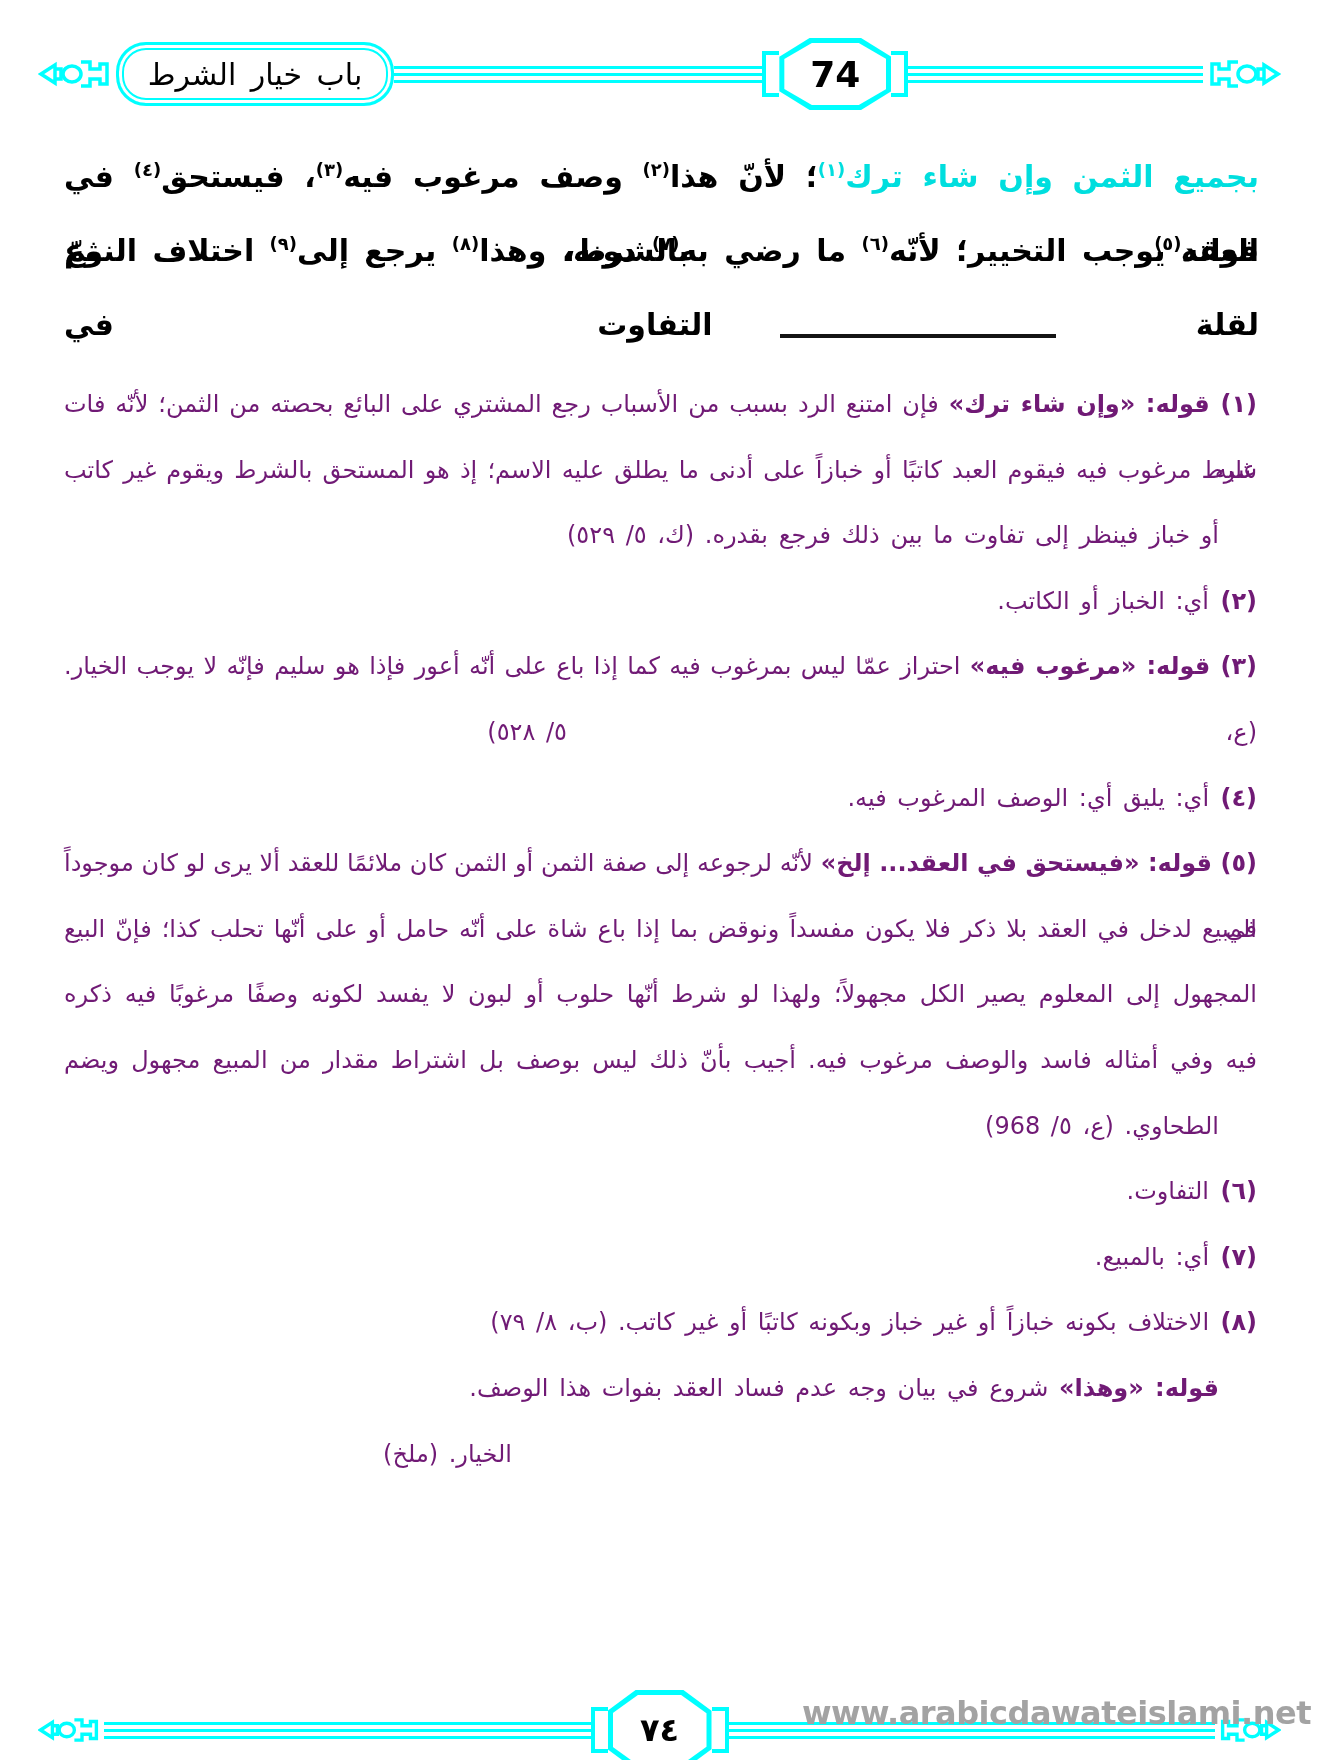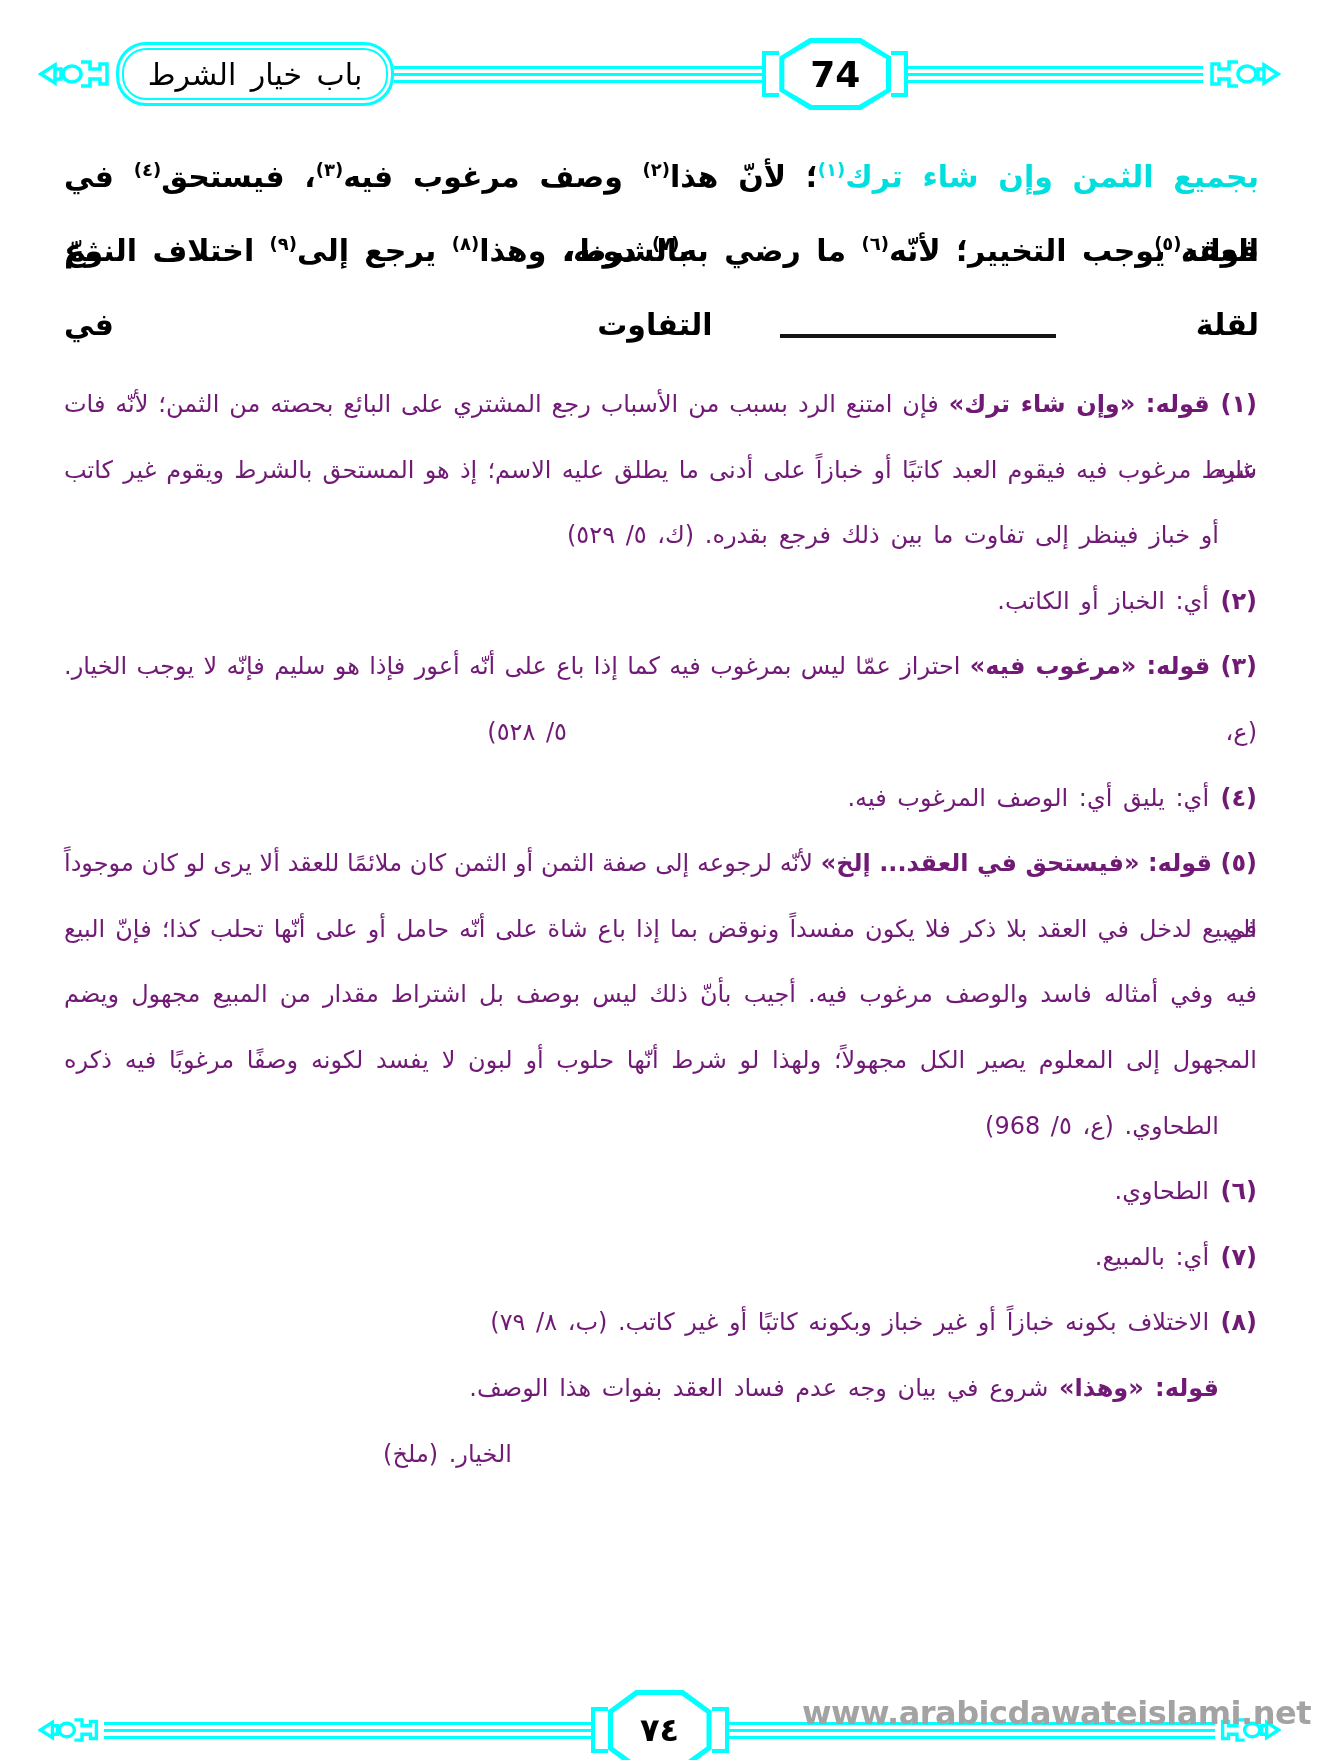--- a/index.html
+++ b/index.html
@@ -126,24 +126,24 @@
 <div class="footnotes">
   <div class="fn-line just"><span class="seg-b">(١) قوله: «وإن شاء ترك»</span><span> فإن امتنع الرد بسبب من الأسباب رجع المشتري على البائع بحصته من الثمن؛ لأنّه فات عليه</span></div>
   <div class="fn-line just"><span>شرط مرغوب فيه فيقوم العبد كاتبًا أو خبازاً على أدنى ما يطلق عليه الاسم؛ إذ هو المستحق بالشرط ويقوم غير كاتب</span></div>
   <div class="fn-line pr38"><span>أو خباز فينظر إلى تفاوت ما بين ذلك فرجع بقدره. (ك، ٥/ ٥٢٩)</span></div>
   <div class="fn-line"><span class="seg-b">(٢) </span><span>أي: الخباز أو الكاتب.</span></div>
   <div class="fn-line just"><span class="seg-b">(٣) قوله: «مرغوب فيه»</span><span> احتراز عمّا ليس بمرغوب فيه كما إذا باع على أنّه أعور فإذا هو سليم فإنّه لا يوجب الخيار. (ع،</span></div>
   <div class="fn-line pr690"><span>٥/ ٥٢٨)</span></div>
   <div class="fn-line"><span class="seg-b">(٤) </span><span>أي: يليق أي: الوصف المرغوب فيه.</span></div>
   <div class="fn-line just"><span class="seg-b">(٥) قوله: «فيستحق في العقد... إلخ»</span><span> لأنّه لرجوعه إلى صفة الثمن أو الثمن كان ملائمًا للعقد ألا يرى لو كان موجوداً في</span></div>
   <div class="fn-line just"><span>المبيع لدخل في العقد بلا ذكر فلا يكون مفسداً ونوقض بما إذا باع شاة على أنّه حامل أو على أنّها تحلب كذا؛ فإنّ البيع</span></div>
+  <div class="fn-line just"><span>المجهول إلى المعلوم يصير الكل مجهولاً؛ ولهذا لو شرط أنّها حلوب أو لبون لا يفسد لكونه وصفًا مرغوبًا فيه ذكره</span></div>
   <div class="fn-line just"><span>فيه وفي أمثاله فاسد والوصف مرغوب فيه. أجيب بأنّ ذلك ليس بوصف بل اشتراط مقدار من المبيع مجهول ويضم</span></div>
-  <div class="fn-line just"><span>المجهول إلى المعلوم يصير الكل مجهولاً؛ ولهذا لو شرط أنّها حلوب أو لبون لا يفسد لكونه وصفًا مرغوبًا فيه ذكره</span></div>
   <div class="fn-line pr38"><span>الطحاوي. (ع، ٥/ 968)</span></div>
-  <div class="fn-line"><span class="seg-b">(٦) </span><span>الطحاوي.</span></div>
+  <div class="fn-line"><span class="seg-b">(٦) </span><span>التفاوت.</span></div>
   <div class="fn-line"><span class="seg-b">(٧) </span><span>أي: بالمبيع.</span></div>
   <div class="fn-line"><span class="seg-b">(٨) </span><span>الاختلاف بكونه خبازاً أو غير خباز وبكونه كاتبًا أو غير كاتب. (ب، ٨/ ٧٩)</span></div>
   <div class="fn-line pr38"><span class="seg-b">قوله: «وهذا»</span><span> شروع في بيان وجه عدم فساد العقد بفوات هذا الوصف.</span></div>
   <div class="fn-line pr745"><span>الخيار. (ملخ)</span></div>
 </div>
 
 <div class="band band-footer">
   <svg class="finial" width="66" height="44" viewBox="0 0 78 50" fill="none" stroke="#00ffff" stroke-width="4">
     <path d="M3 25 L17 16 L17 34 Z"></path>
     <path d="M17 20 h6 v10 h-6"></path>

